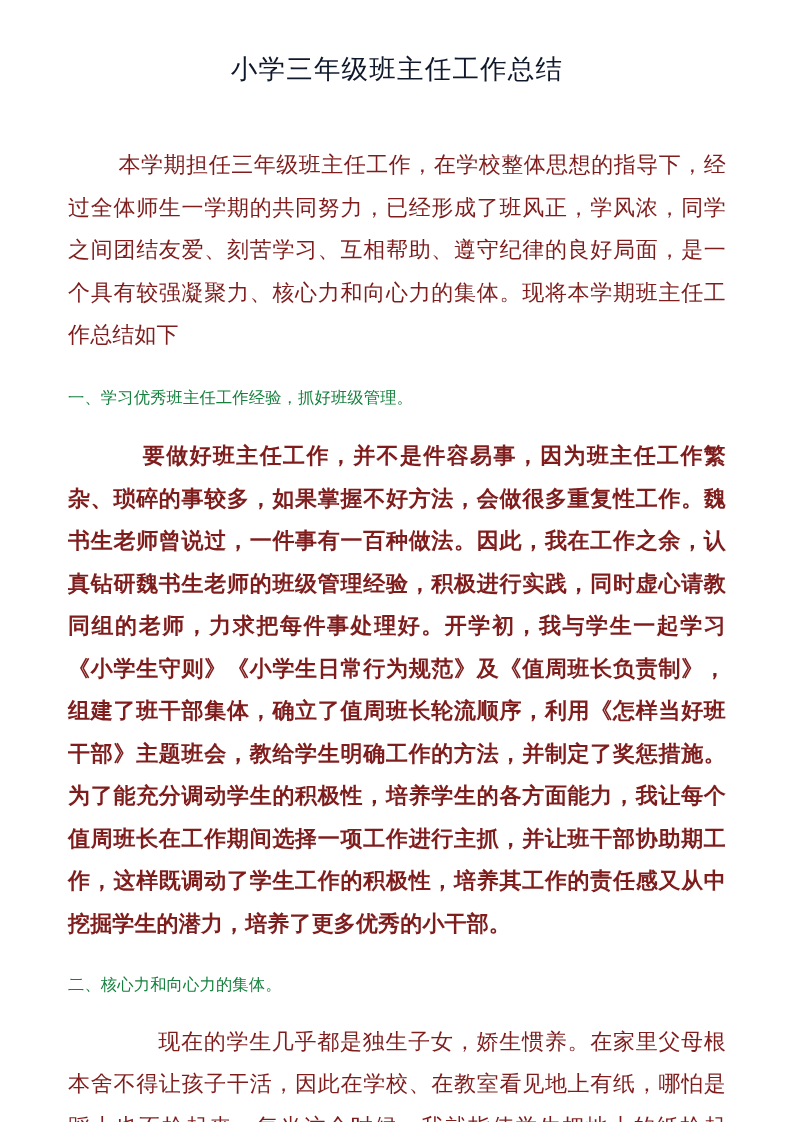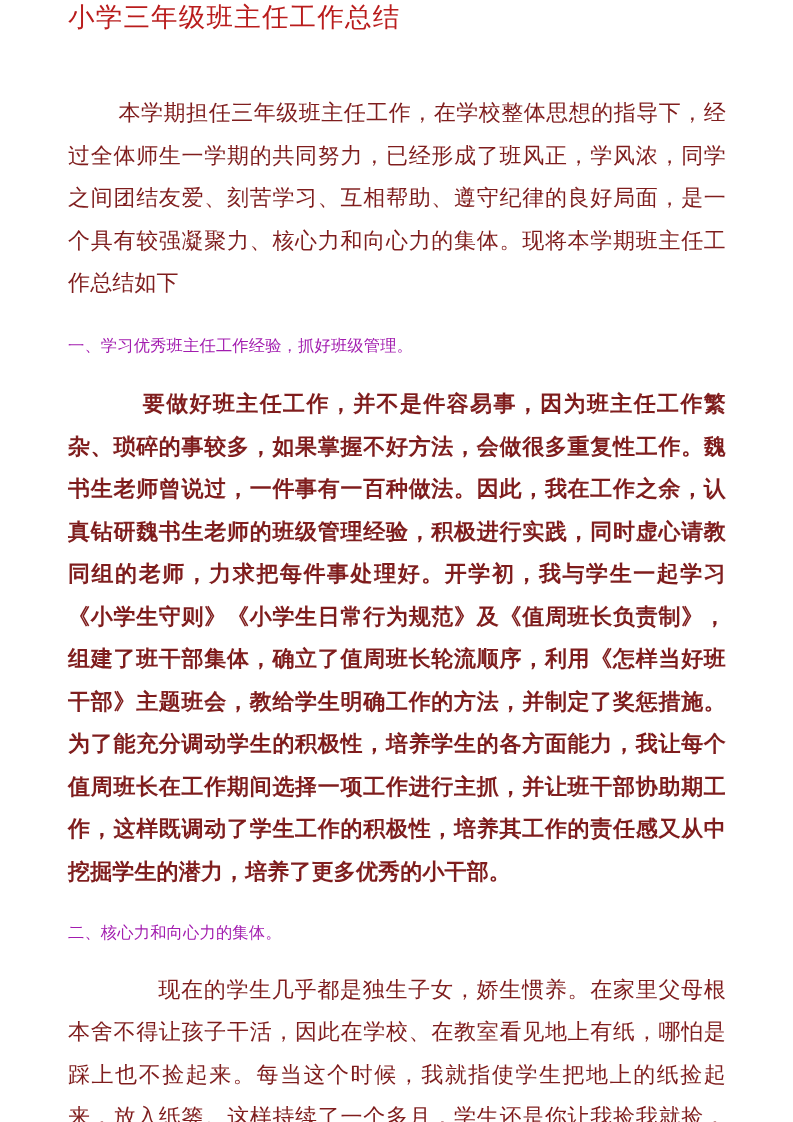--- a/index.html
+++ b/index.html
@@ -23,25 +23,26 @@
   }
   .doc-body {
     position: absolute;
     left: 68px;
     top: 0;
     width: 658px;
   }
   .doc-title {
     font-size: 26.5px;
     line-height: 34px;
-    text-align: left;
+    text-align: center;
     letter-spacing: 1.2px;
     margin: 0;
+    padding-top: 52px;
     font-weight: 400;
-    color: #b91c1c;
+    color: #0f172a;
     white-space: nowrap;
   }
   .para {
     font-size: 22px;
     line-height: 42.5px;
     text-align: justify;
     text-justify: inter-ideograph;
     margin: 0;
     color: #7f1d1d;
     letter-spacing: 0.15px;
@@ -49,21 +50,21 @@
   .para-intro {
     margin-top: 58px;
     text-indent: 2.3em;
   }
   .heading {
     font-size: 16.3px;
     line-height: 42.5px;
     margin: 0;
     text-indent: 0;
     font-weight: 400;
-    color: #a21caf;
+    color: #15803d;
     letter-spacing: 0.15px;
   }
   .heading-first {
     margin-top: 20px;
   }
   .heading-second {
     margin-top: 19px;
   }
   .para-indent-3 {
     text-indent: 3.4em;

